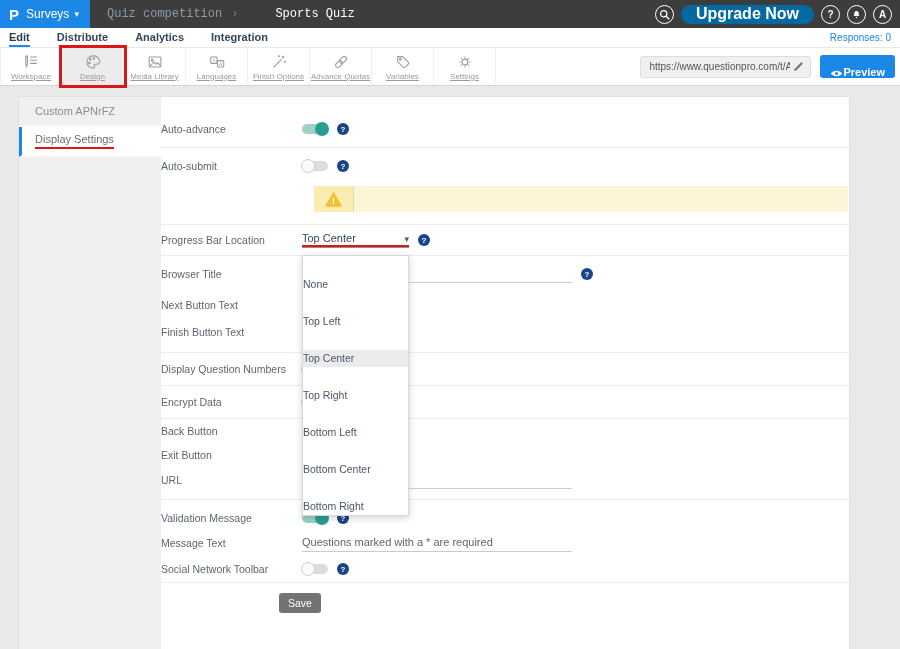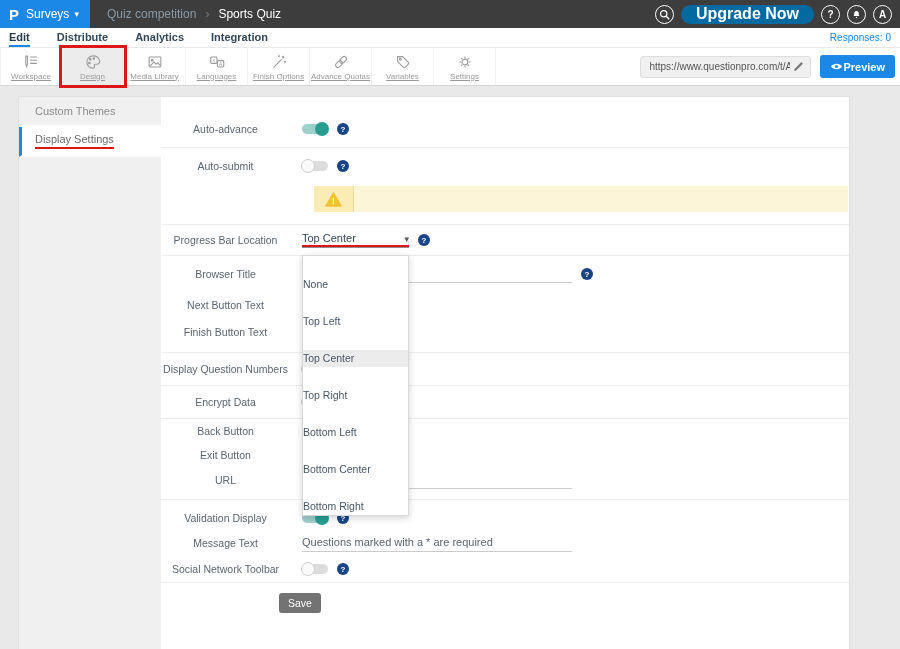--- a/index.html
+++ b/index.html
@@ -9,24 +9,24 @@
     background:#e9e9e9;
     font-family:"Liberation Sans", sans-serif;
   }
 
   
   .topbar { height:28px; background:#3d3d3d; display:flex; align-items:center; }
   .brand { width:90px; height:28px; background:#1b87e6; display:flex; align-items:center; padding-left:9px; cursor:pointer; }
   .logo { color:#fff; font-weight:bold; font-size:15px; line-height:1; margin-right:7px; }
   .brand-label { color:#fff; font-size:12px; }
   .brand .caret { color:#fff; font-size:9px; margin-left:5px; }
-  .breadcrumb { display:flex; align-items:flex-end; gap:9px; margin-left:17px; font-size:12px; }
+  .breadcrumb { display:flex; align-items:flex-end; gap:9px; margin-left:17px; font-size:12px;font-family:Liberation Mono, monospace; }
   .crumb-parent { color:#8b9aa6; cursor:pointer; }
   .crumb-sep { color:#777c80; font-size:12px; }
-  .crumb-current { color:#fff; }
+  .crumb-current { color:#fff;margin-left:28px; }
   .topbar-right { margin-left:auto; display:flex; align-items:center; gap:7px; padding-right:8px; }
   .circle-btn { width:19px; height:19px; border:1.5px solid #fff; border-radius:50%;
     display:flex; align-items:center; justify-content:center; color:#fff;
     font-size:10px; font-weight:bold; cursor:pointer; flex-shrink:0; }
   .upgrade { height:19px; background:#0369a1; border-radius:10px; color:#fff;
     font-size:16px; font-weight:bold; display:flex; align-items:center; padding:0 15px; cursor:pointer; }
 
   
   .navrow { height:20px; background:#fff; display:flex; align-items:stretch; padding:0 9px; border-bottom:1px solid #e8e8e8; }
   .tab { font-size:11px; font-weight:bold; color:#33475b; display:flex; align-items:center;
@@ -40,39 +40,39 @@
     gap:1px; border-right:1px solid #f1f1f1; cursor:pointer; position:relative; }
   .tool:first-child { border-left:1px solid #f1f1f1; }
   .tool-label { font-size:8px; color:#9a9a9a; white-space:nowrap;text-decoration:underline; }
   .tool.active { background:#ececec; box-shadow:0 0 0 3px #dd1717; z-index:3; }
   .tool svg { stroke:#9b9b9b; fill:none; stroke-width:1.2; }
   .toolbar-right { margin-left:auto; display:flex; align-items:center; gap:9px; padding-right:5px; }
   .url-box { display:flex; align-items:center; background:#f0f0f0; border:1px solid #ddd; border-radius:3px; height:22px; padding-right:6px; }
   .url-input { border:none; background:transparent; outline:none; font-size:10px; color:#555;
     width:152px; padding:0 3px 0 8px; font-family:inherit; }
   .preview-btn { background:#1b87e6; color:#fff; border:none; height:23px; border-radius:3px;
-    display:flex; align-items:center; padding:0 10px; font-size:11px; font-weight:bold;
+    display:flex; align-items:flex-end; padding:0 10px; font-size:11px; font-weight:bold;
     font-family:inherit; cursor:pointer; }
 
   
   .page { position:absolute; top:96px; left:18px; right:50px; bottom:-2px; background:#fff;
     border:1px solid #e2e2e2; display:flex; }
 
   
   .sidebar { width:142px; background:#f0f0f0; flex-shrink:0; padding-top:0; }
   .side-item { height:30px; display:flex; align-items:center; padding-left:16px; font-size:11px;
     color:#8c8c8c; background:#f0f0f0; border-bottom:2px solid #fbfbfb; cursor:pointer; }
   .side-item.active { background:#fff; border-left:3px solid #1b87e6; padding-left:13px; color:#6d6d6d; }
   .side-item.active .side-label { border-bottom:2px solid #dd1717; padding-bottom:2px; }
 
   
   .content { flex:1; padding-top:14px; position:relative; min-width:0; }
   .hr { border-top:1px solid #ededed; }
   .row { display:flex; align-items:center; position:relative; }
-  .lbl { width:141px; padding-right:12px; text-align:center; font-size:10.5px; color:#5c6670; flex-shrink:0; }
+  .lbl { width:141px; padding-right:12px; text-align:left; font-size:10.5px; color:#5c6670; flex-shrink:0; }
   .ctrl { display:flex; align-items:center; gap:9px; position:relative; }
 
   .r36{height:36px;} .r32{height:32px;} .r30{height:30px;} .r28{height:28px;} .r26{height:26px;} .r24{height:24px;}
   .mt6{margin-top:6px;} .mt8{}
 
   
   .tgl { width:26px; height:10px; border-radius:5px; position:relative; cursor:pointer; flex-shrink:0; }
   .tgl .knob { width:14px; height:14px; border-radius:50%; position:absolute; top:-2px; }
   .tgl.on { background:#9ed0ca; }
   .tgl.on .knob { right:-1px; background:#279e92; }
@@ -230,21 +230,21 @@
       </svg>
       <span>Preview</span>
     </button>
   </div>
 </div>
 
 <div class="page">
 
   <div class="sidebar">
     <div class="side-item">
-      <span class="side-label">Custom Themes</span>
+      <span class="side-label">Custom APNrFZ</span>
     </div>
     <div class="side-item active">
       <span class="side-label">Display Settings</span>
     </div>
   </div>
 
   <div class="content">
 
     <div class="row r36">
       <span class="lbl">Auto-advance</span>
@@ -363,21 +363,21 @@
 
     <div class="row r26">
       <span class="lbl">URL</span>
       <span class="ctrl">
         <input class="line-input w270" type="text" placeholder="Survey Exit URL" style="">
       </span>
     </div>
     <div class="hr mt6"></div>
 
     <div class="row r24 mt6">
-      <span class="lbl">Validation Display</span>
+      <span class="lbl">Validation Message</span>
       <span class="ctrl">
         <span class="tgl on">
             <span class="knob"></span>
           </span>
         <span class="help">?</span>
       </span>
     </div>
 
     <div class="row r26">
       <span class="lbl">Message Text</span>

